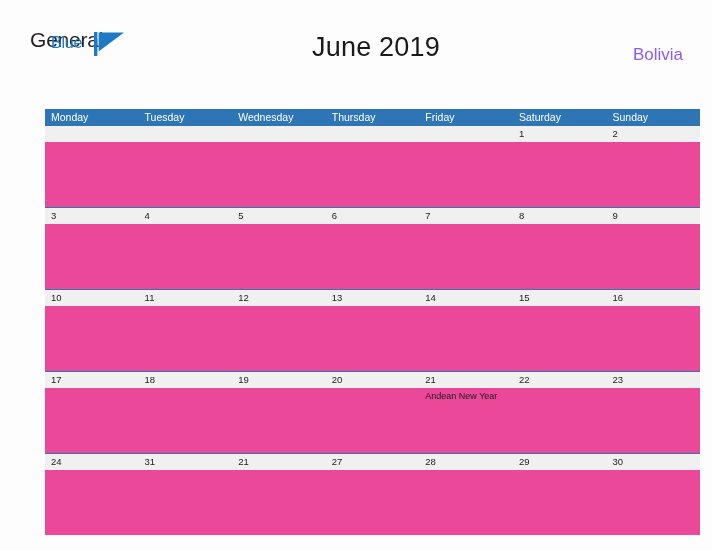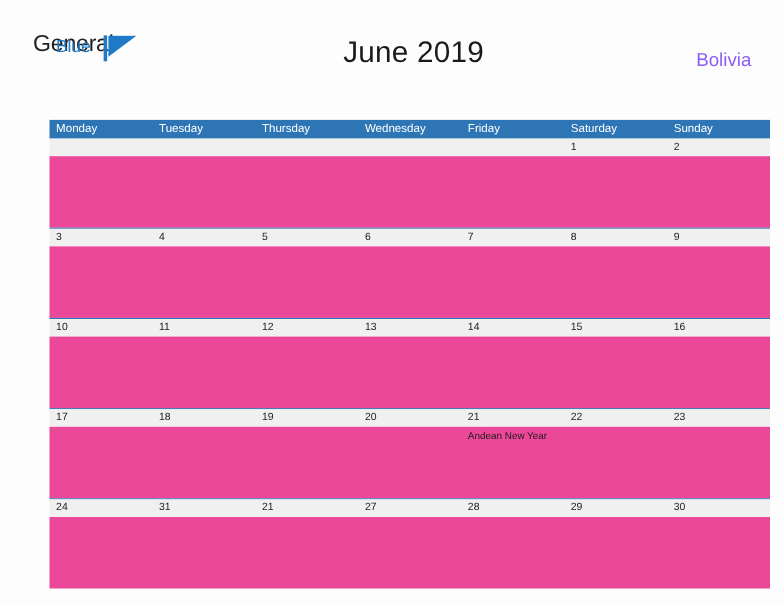--- a/index.html
+++ b/index.html
@@ -172,22 +172,22 @@
     <div class="cal-title">June 2019</div>
 
     <div class="cal-region">Bolivia</div>
 
   </div>
 
   <div class="calendar">
     <div class="weekday-row">
         <div class="weekday-cell">Monday</div>
         <div class="weekday-cell">Tuesday</div>
+        <div class="weekday-cell">Wednesday</div>
         <div class="weekday-cell">Thursday</div>
-        <div class="weekday-cell">Wednesday</div>
         <div class="weekday-cell">Friday</div>
         <div class="weekday-cell">Saturday</div>
         <div class="weekday-cell">Sunday</div>
       </div>
     <div class="week-rows">
         <div class="week-row">
           <div class="date-band">
             <div class="date-cell"></div>
             <div class="date-cell"></div>
             <div class="date-cell"></div>

